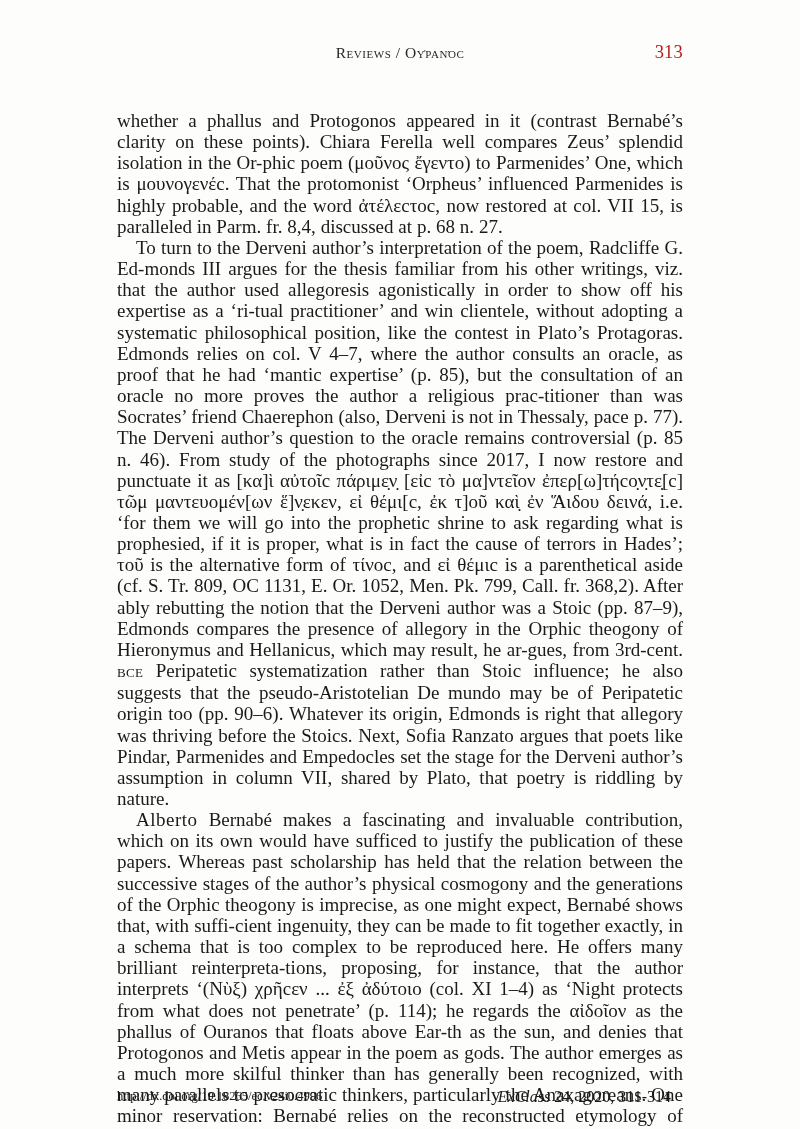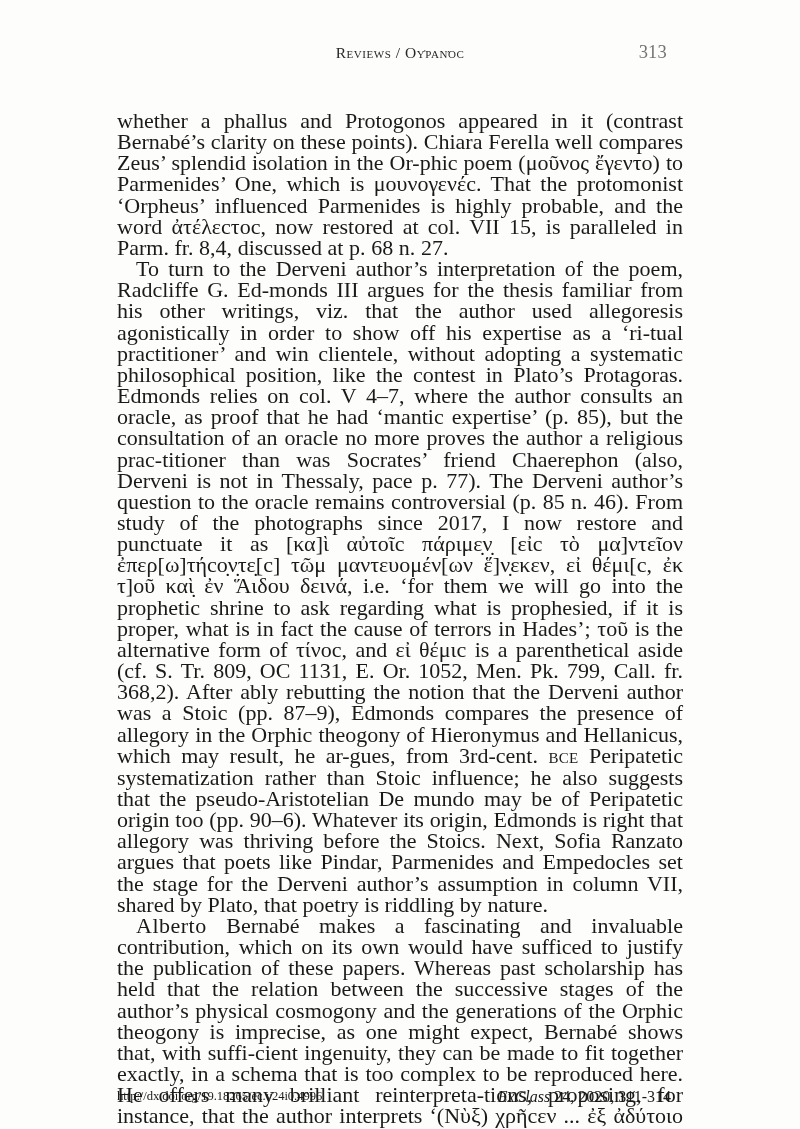--- a/index.html
+++ b/index.html
@@ -36,41 +36,41 @@
     transform: translateX(-50%);
     top: 0;
     font-variant: small-caps;
     font-size: 15.5px;
     letter-spacing: 0.55px;
     color: #262626;
     white-space: nowrap;
   }
   .running-head-folio {
     position: absolute;
-    right: 16px;
+    right: 0;
     top: -2px;
     font-size: 18.5px;
-    color: #737373;
+    color: #b91c1c;
     letter-spacing: 0.2px;
     text-align: right;
   }
 
   
   .textblock {
     position: absolute;
     top: 110px;
     left: 117px;
     width: 566px;
   }
 
   p.para {
     margin: 0;
     text-align: justify;
     text-justify: inter-word;
-    font-size: 22px;
+    font-size: 19px;
     line-height: 21.15px;
     hyphens: manual;
     word-spacing: 0.1px;
   }
   p.para + p.para {
     text-indent: 19px;
   }
 
   
   p.para.continues {

